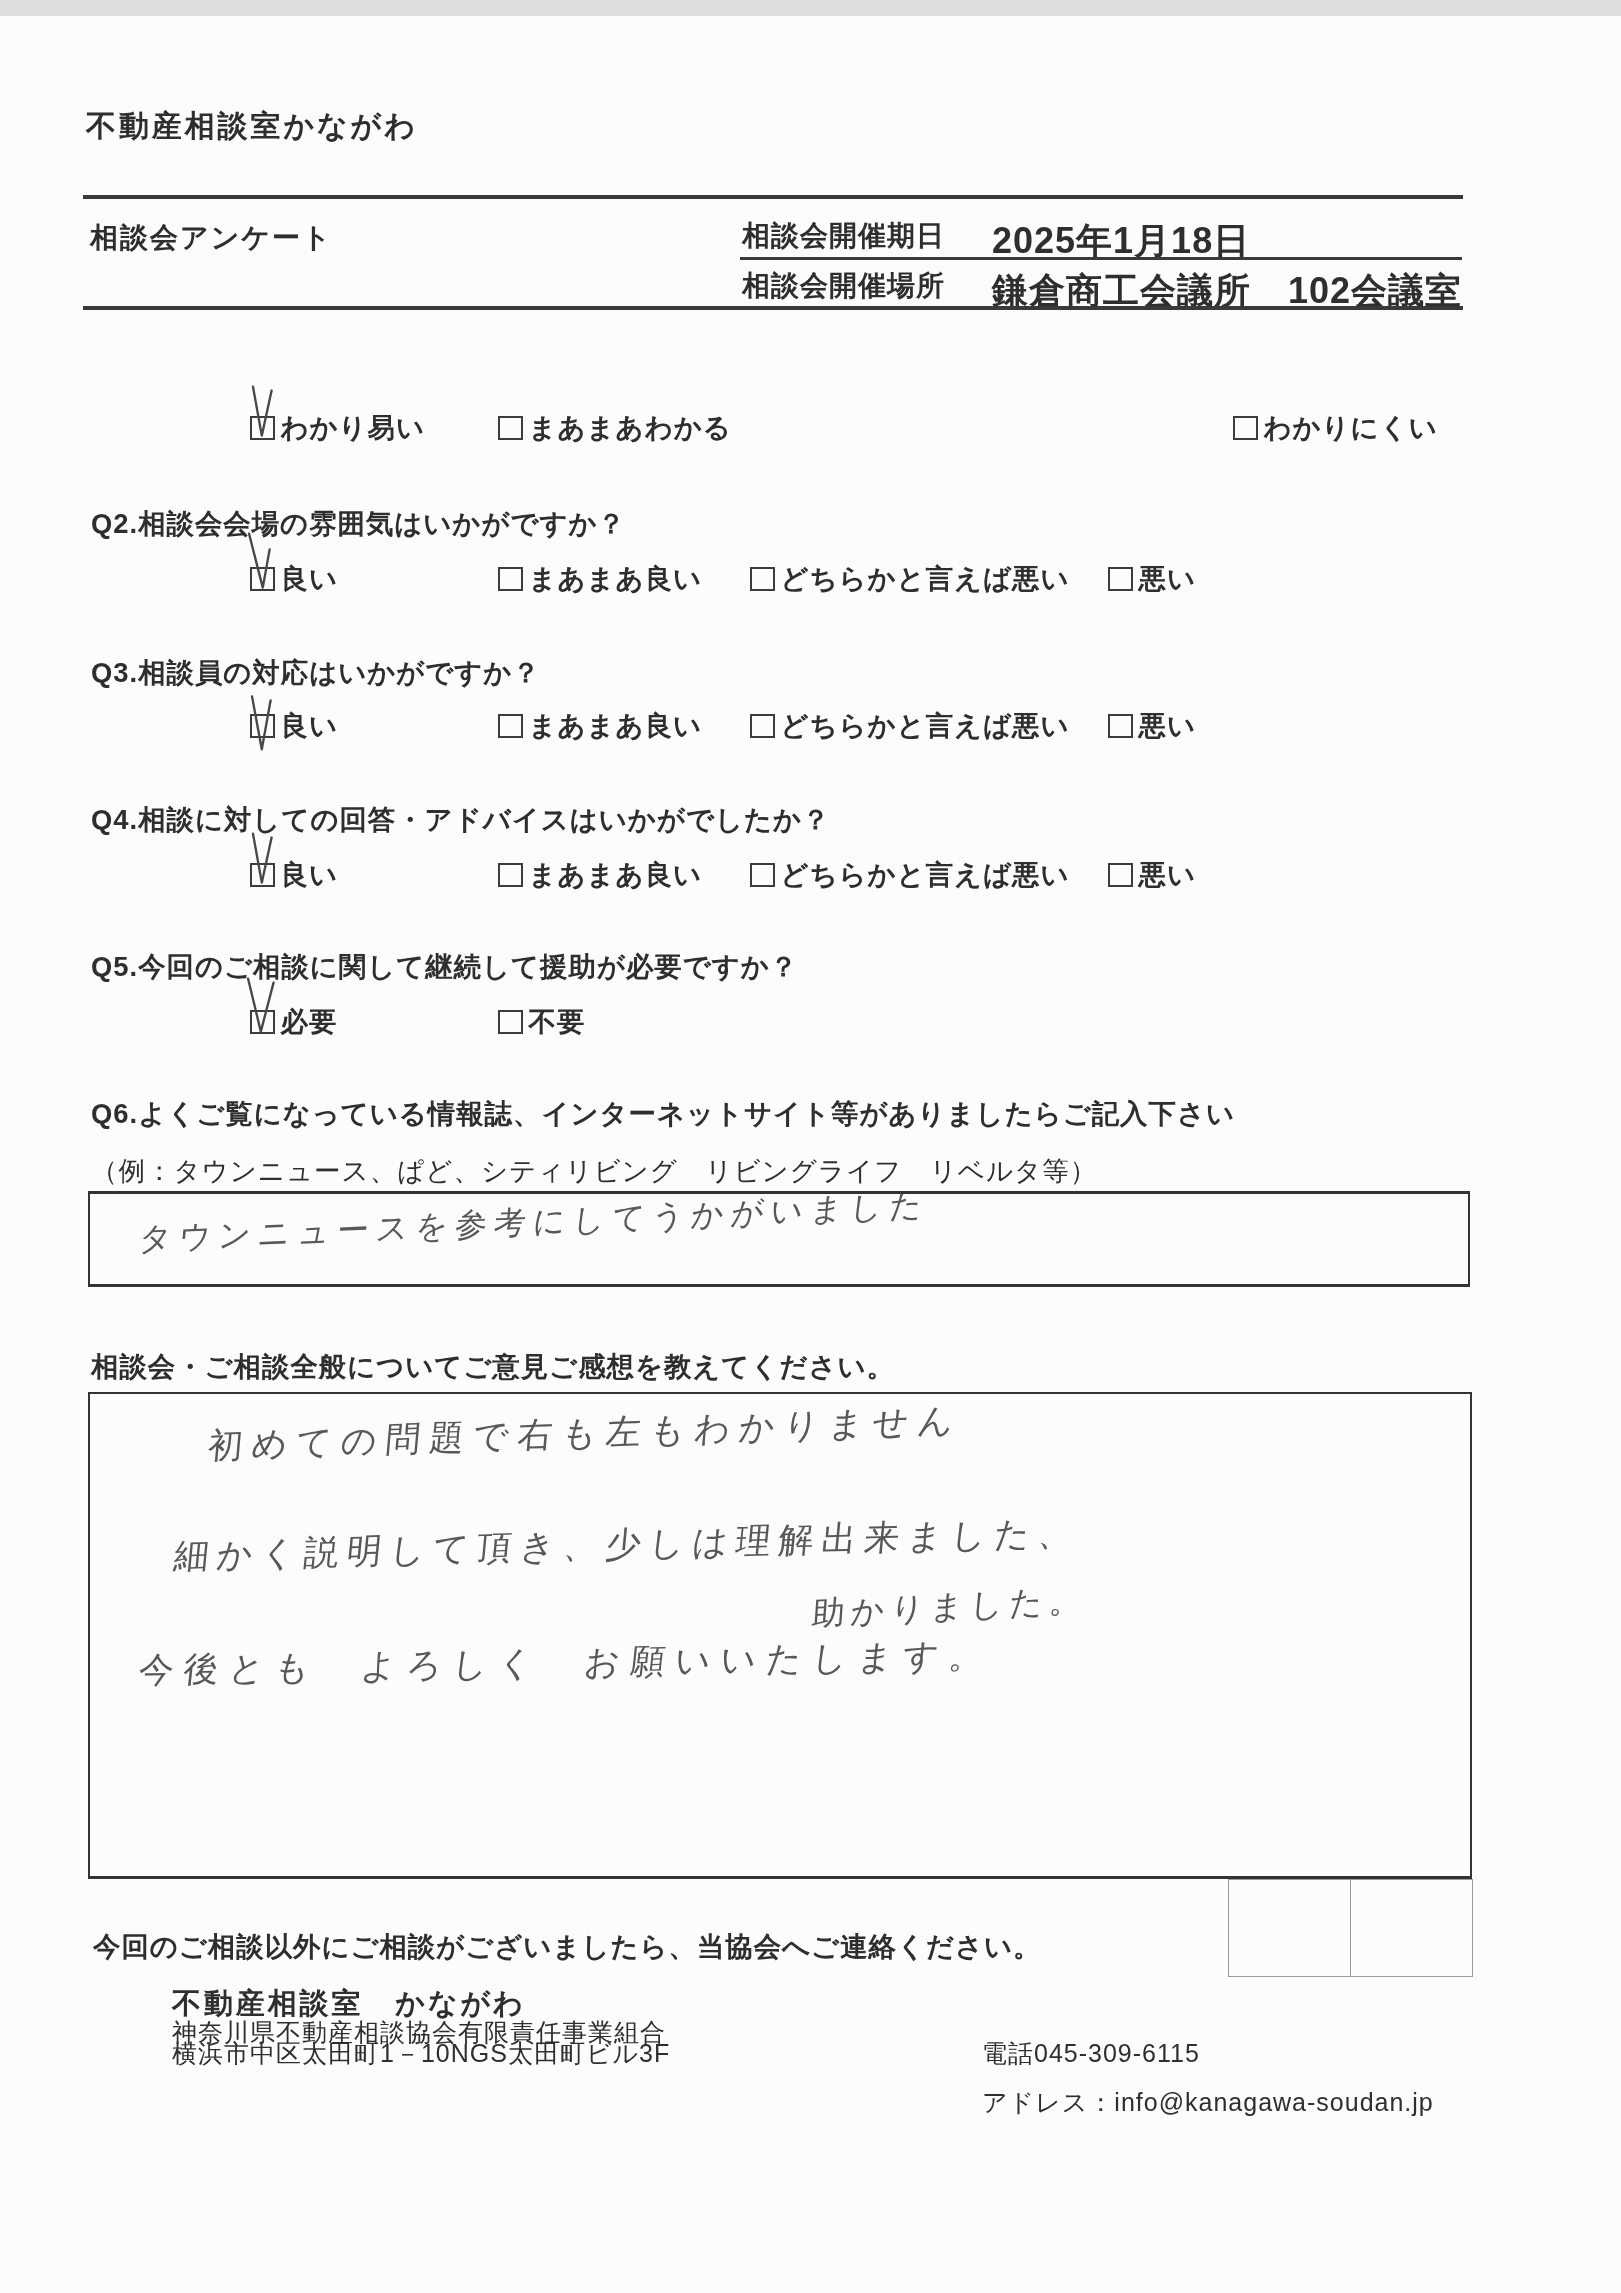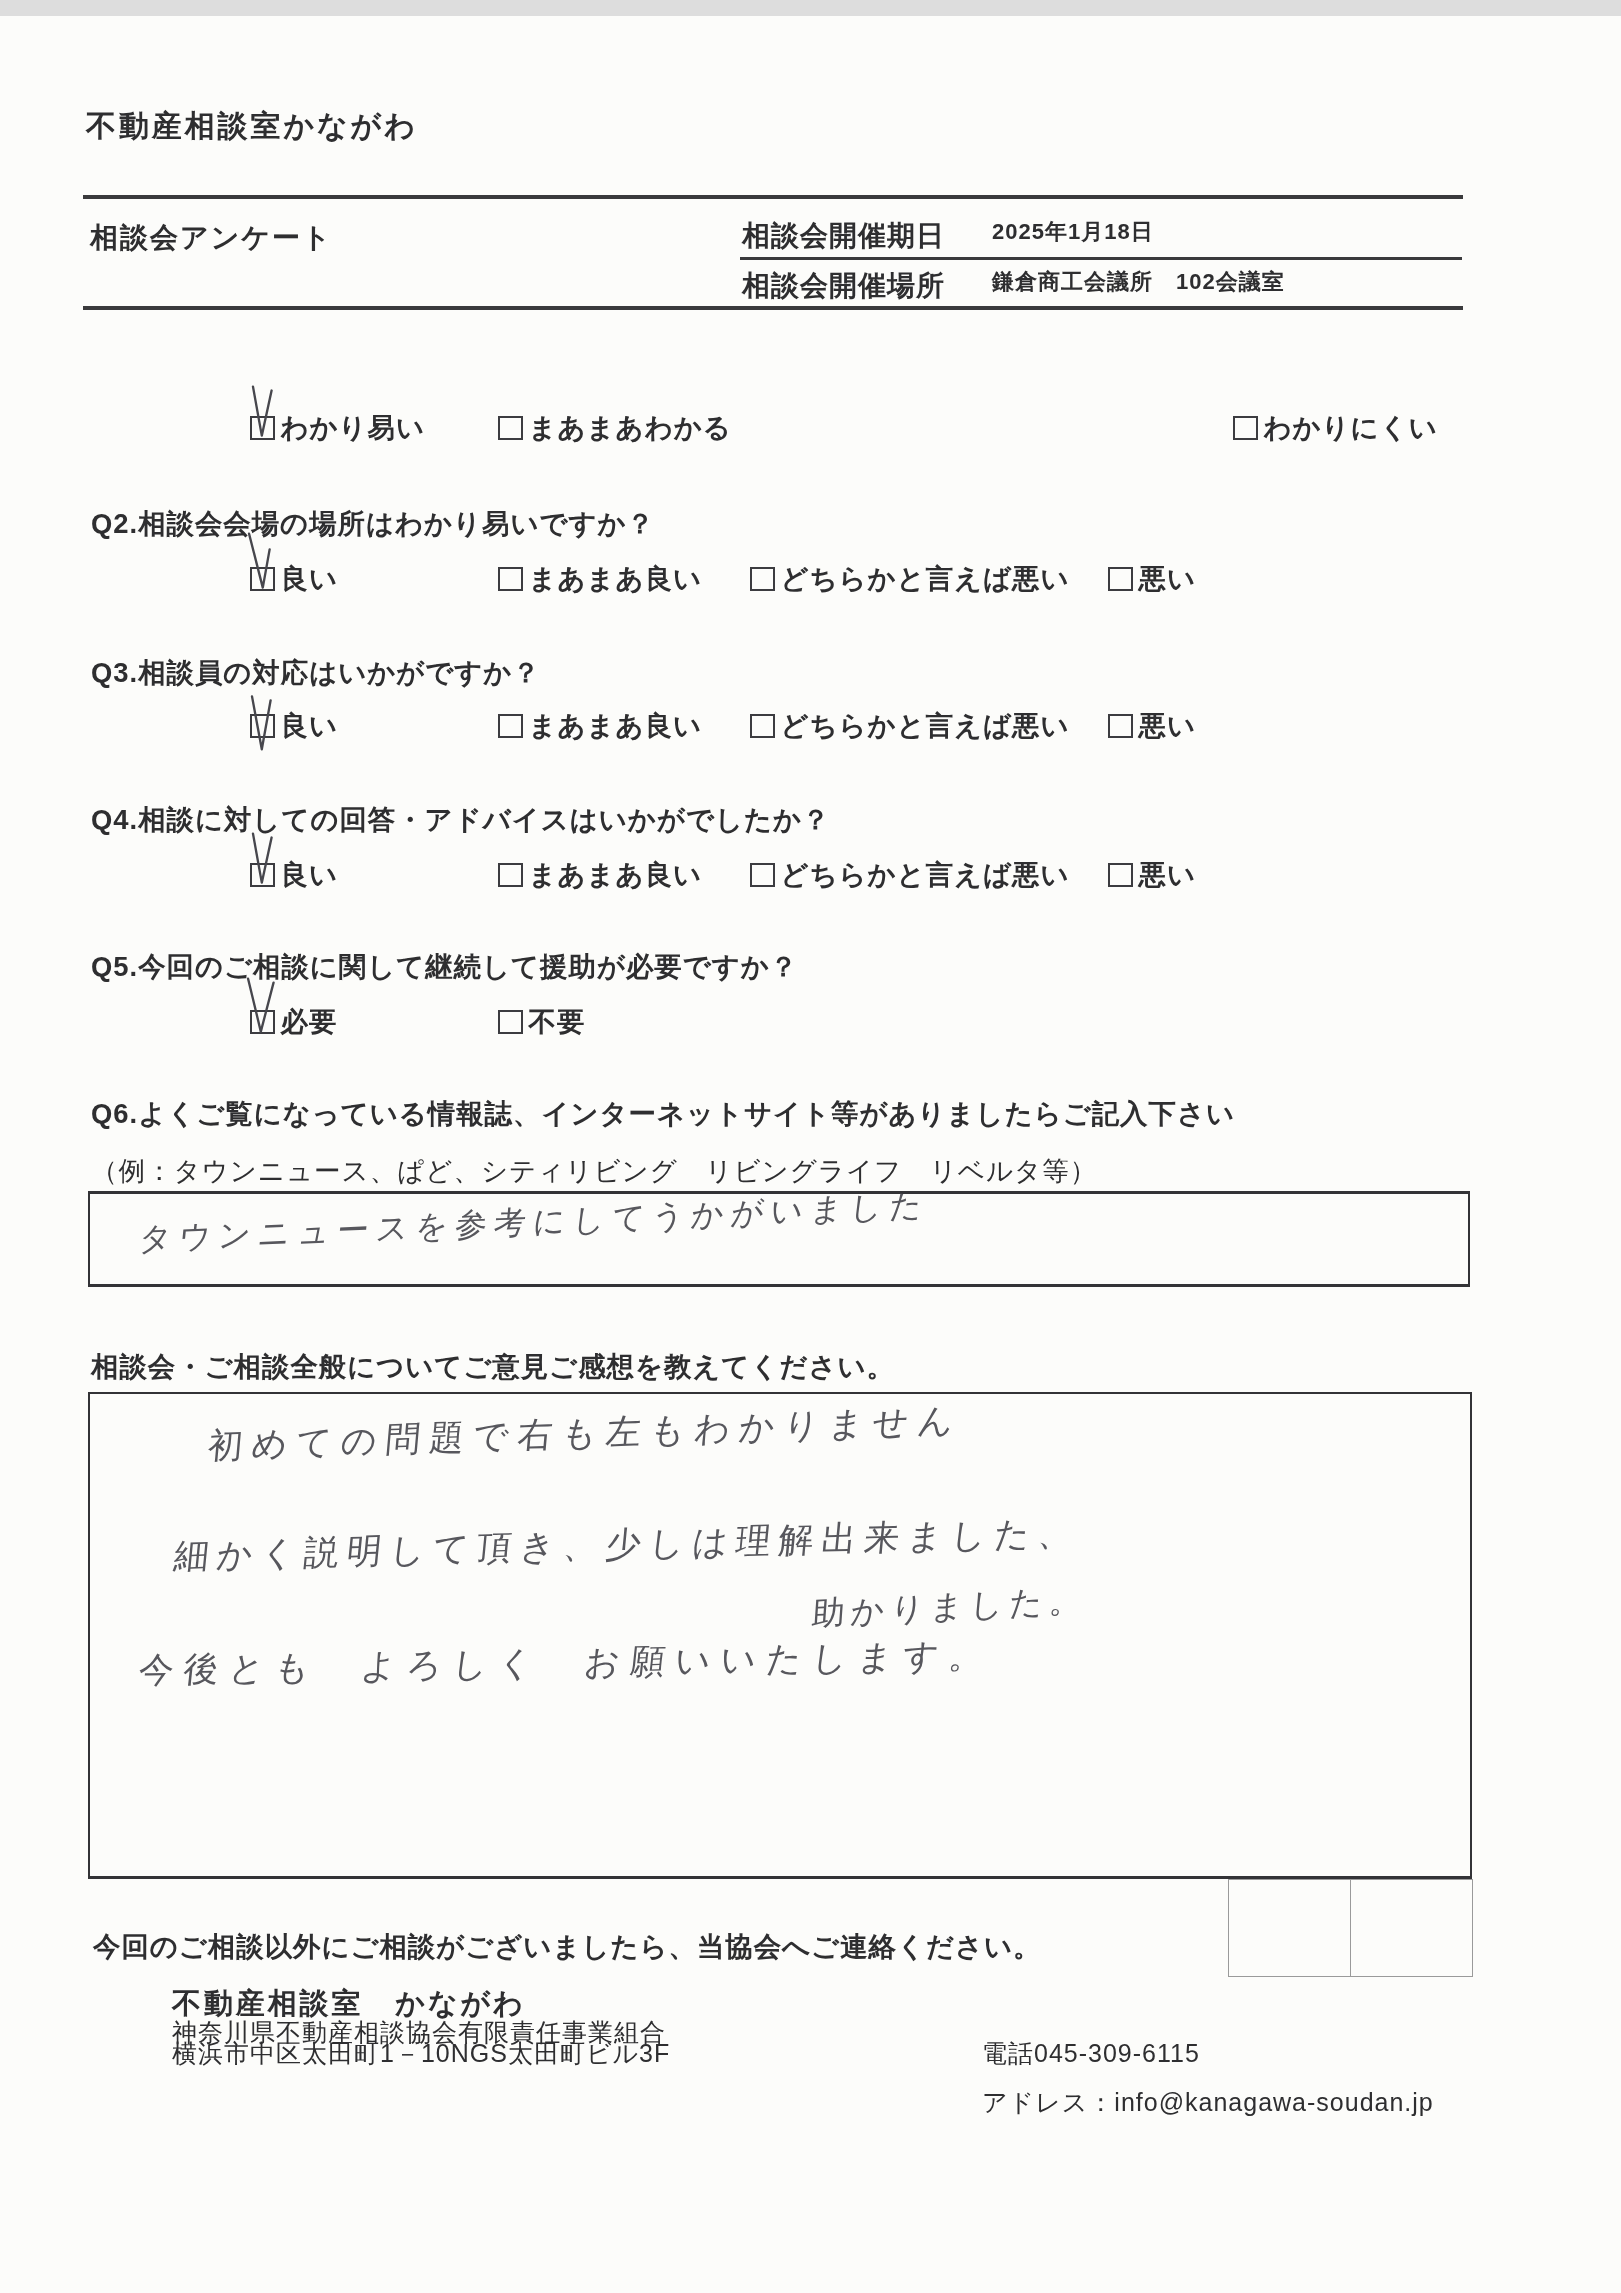--- a/index.html
+++ b/index.html
@@ -10,21 +10,21 @@
     background:#fcfcfa;
     font-family:"Liberation Sans","DejaVu Sans",sans-serif;
     color:#2e2e30;
     overflow:hidden;
   }
   .abs{position:absolute;white-space:nowrap;}
   .rule{position:absolute;background:#3a3a3c;}
   .title{font-size:30px;font-weight:600;letter-spacing:2.9px;}
   .subtitle{font-size:28px;font-weight:600;letter-spacing:2px;}
   .meta-label{font-size:28px;font-weight:600;letter-spacing:1px;}
-  .meta-value{font-size:22px;font-weight:600;letter-spacing:1px;}
+  .meta-value{font-size:36px;font-weight:600;letter-spacing:1px;}
   .q-text{font-size:27.4px;font-weight:600;letter-spacing:1px;}
   .q-sub{font-size:26.5px;font-weight:500;letter-spacing:1px;}
   .opt{position:absolute;display:flex;align-items:center;gap:6px;}
   .cbox{
     position:relative;display:inline-block;
     width:24.5px;height:24.5px;
     border:2.5px solid #3c3c40;box-sizing:border-box;
     background:transparent;flex:0 0 auto;
   }
   .cbox .mark{display:none;position:absolute;left:0;top:0;overflow:visible;}
@@ -88,21 +88,21 @@
   </div>
   <div class="opt" style="left:498px;top:394px;">
     <span class="cbox"></span>
     <span class="olabel">まあまあわかる</span>
   </div>
   <div class="opt" style="left:1233px;top:394px;">
     <span class="cbox"></span>
     <span class="olabel">わかりにくい</span>
   </div>
 
-  <div class="abs q-text" style="left:91px;top:490px;">Q2.相談会会場の場所はわかり易いですか？</div>
+  <div class="abs q-text" style="left:91px;top:490px;">Q2.相談会会場の雰囲気はいかがですか？</div>
   <div class="opt" style="left:250px;top:545px;">
     <span class="cbox checked">
         <svg class="mark" width="24.5" height="24.5" viewBox="0 0 25 25">
           <polyline points="-3,-36 11,19 18,-20"></polyline>
         </svg>
       </span>
     <span class="olabel">良い</span>
   </div>
   <div class="opt" style="left:498px;top:545px;">
     <span class="cbox"></span>

